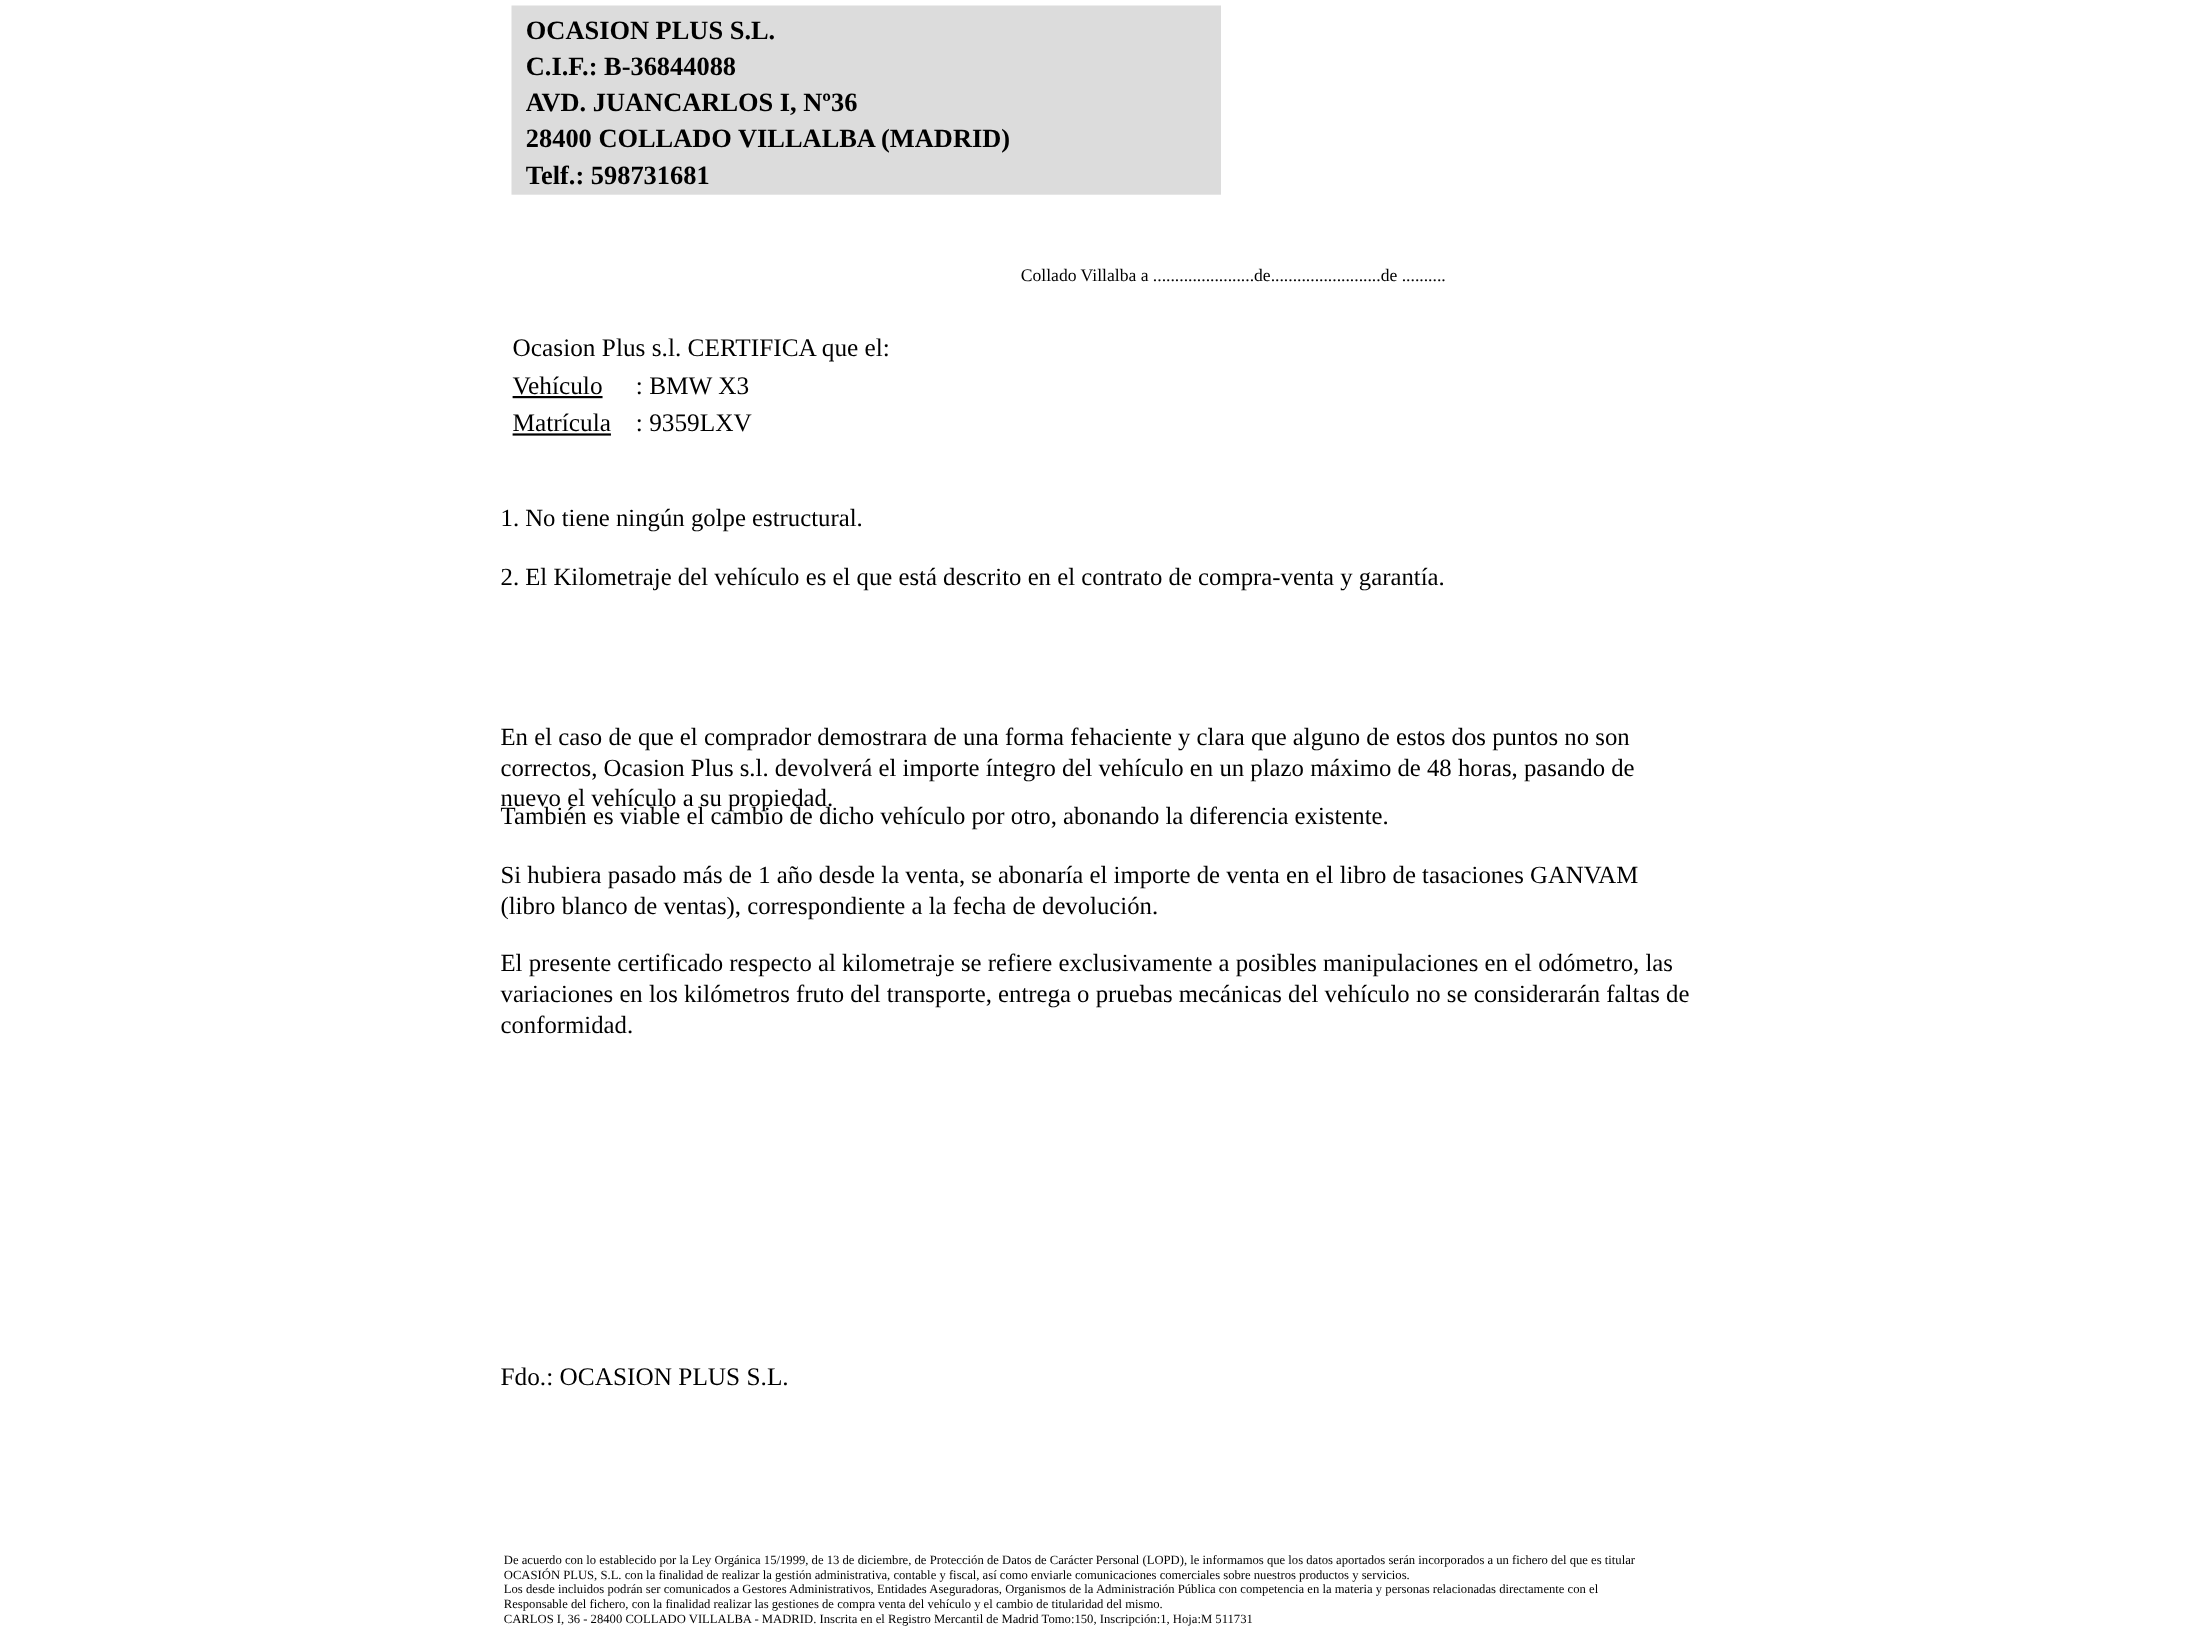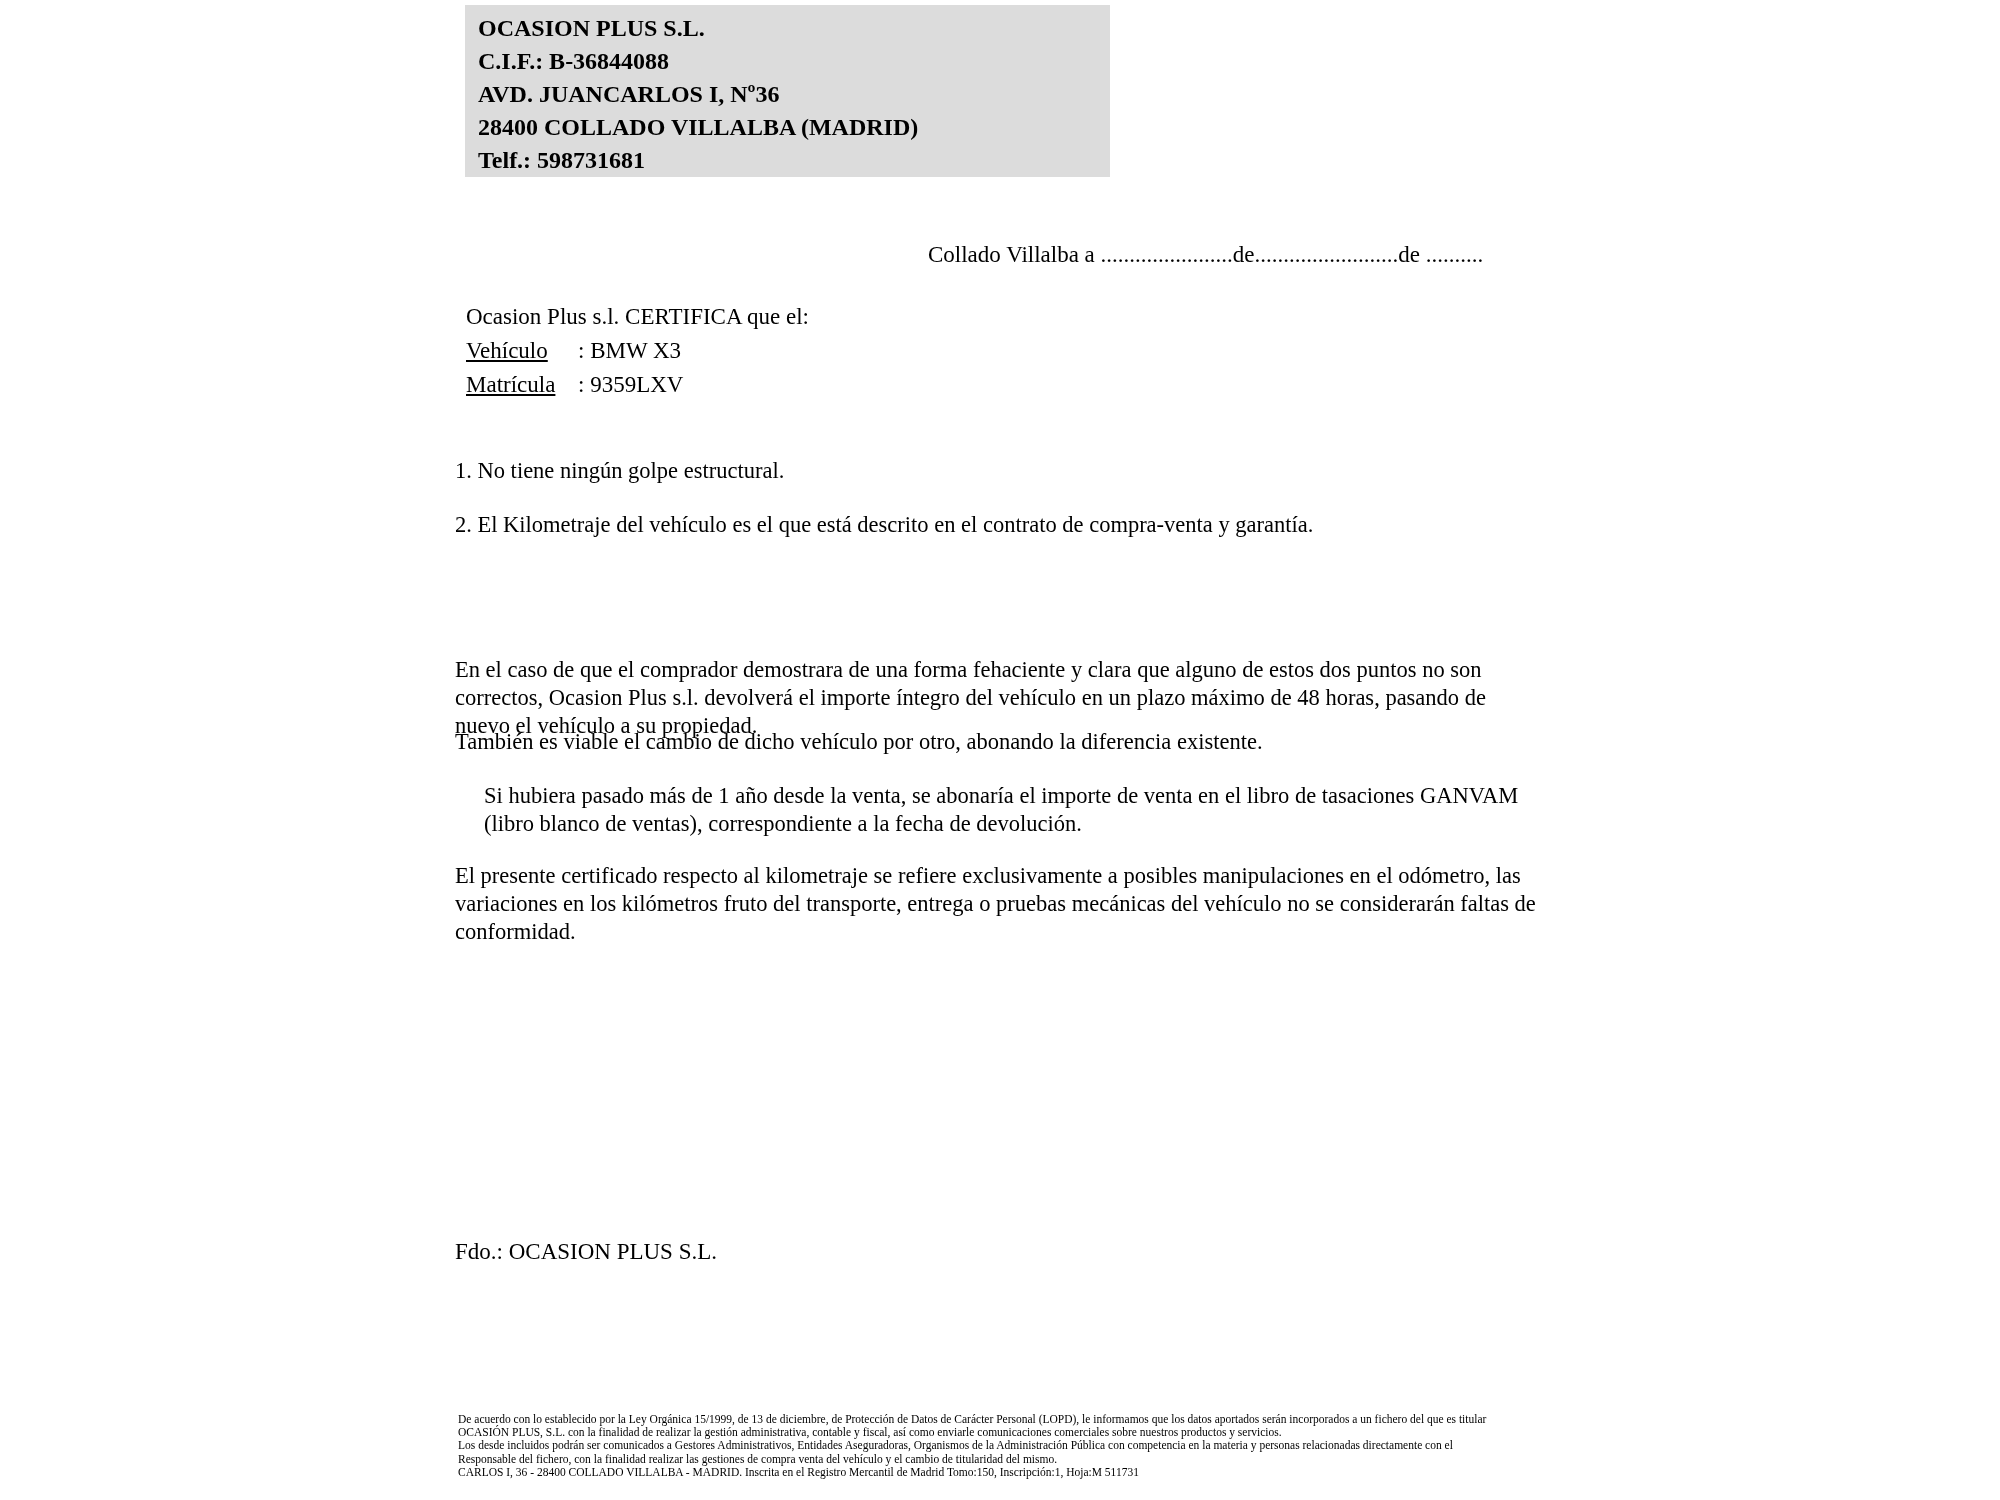--- a/index.html
+++ b/index.html
@@ -27,21 +27,21 @@
     padding: 7px 12px 0 13px;
     font-weight: bold;
     font-size: 24px;
     line-height: 33px;
     white-space: nowrap;
   }
   .date-line {
     position: absolute;
     left: 928px;
     top: 242px;
-    font-size: 23px;
+    font-size: 16px;
     white-space: nowrap;
     text-align: center;
   }
   .cert-block {
     position: absolute;
     left: 466px;
     top: 300px;
     font-size: 23px;
     line-height: 34px;
     white-space: nowrap;
@@ -62,21 +62,21 @@
   .para {
     position: absolute;
     left: 455px;
     width: 1085px;
     font-size: 22.5px;
     line-height: 28px;
     text-align: left;
   }
   .para.para1 { top: 656px; }
   .para.para2 { top: 728px; }
-  .para.para3 { top: 782px; margin-left: 29px; }
+  .para.para3 { top: 782px; }
   .para.para4 { top: 862px; }
   .signature {
     position: absolute;
     left: 455px;
     top: 1203px;
     font-size: 23px;
     white-space: nowrap;
     margin-top: 36px;
   }
   .footer {

